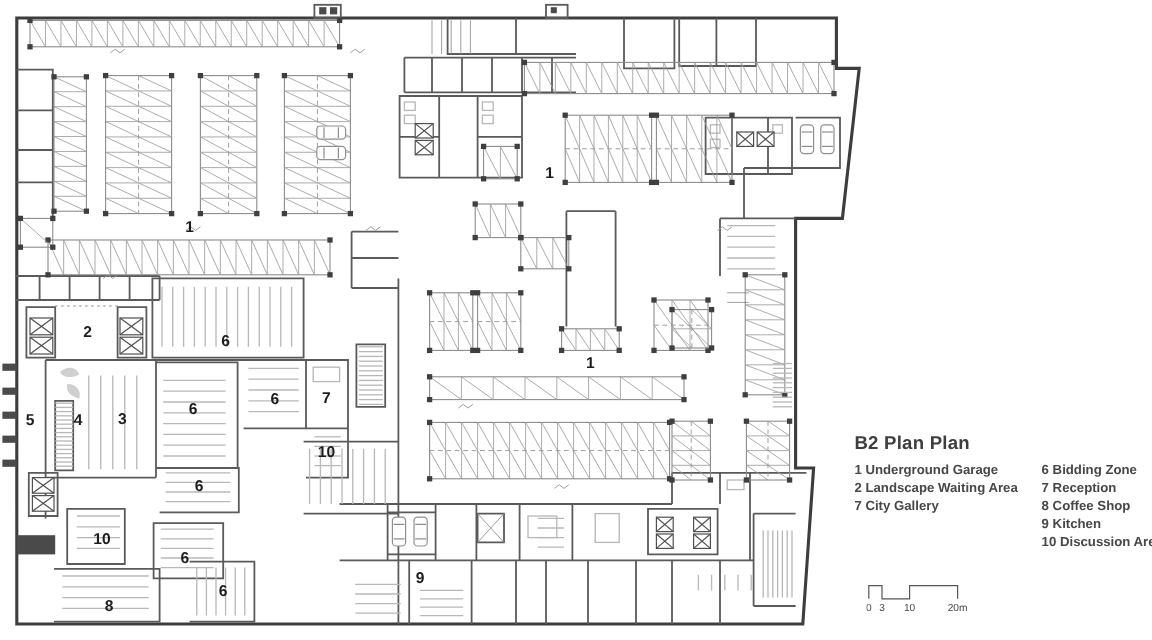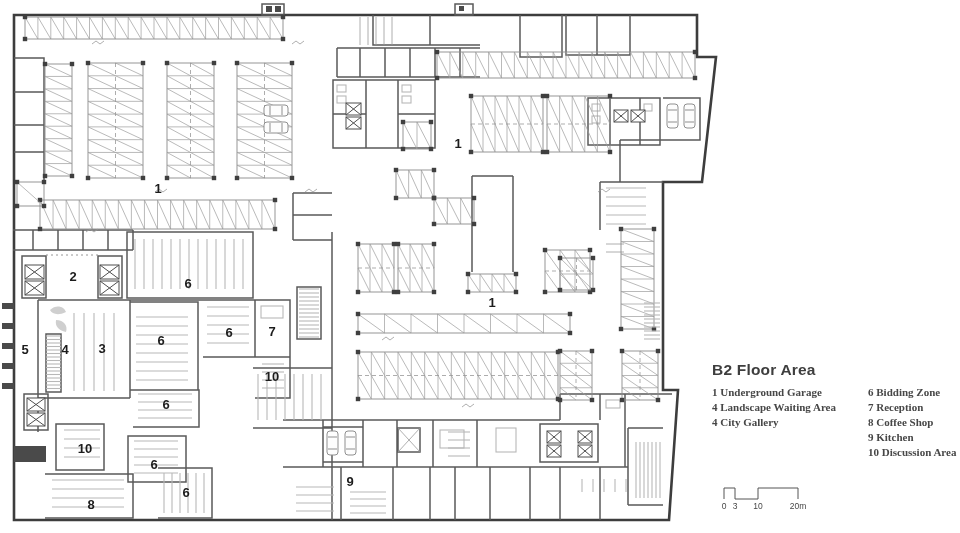--- a/index.html
+++ b/index.html
@@ -20,21 +20,21 @@
   .car{stroke:#8f8f8f;stroke-width:1;fill:#fdfdfd;}
   .blob{fill:#cfcfcf;stroke:none;}
   .solid{fill:#4a4a4a;stroke:none;}
   .lbl{font:700 13px "Liberation Sans",sans-serif;fill:#1c1c1c;text-anchor:middle;}
   
   .plan-title{position:absolute;left:712px;top:361px;font-size:15.5px;font-weight:700;
               color:#3e3e3e;letter-spacing:.2px;}
   .legend{position:absolute;left:712px;top:385px;display:flex;}
   .lcol{display:flex;flex-direction:column;}
   .lcol1{width:156px;}
-  .lrow{font-size:11px;font-weight:700;color:#474747;line-height:15px;white-space:nowrap;font-family:Liberation Serif, serif;}
+  .lrow{font-size:11px;font-weight:700;color:#474747;line-height:15px;white-space:nowrap;}
   .scalebar{position:absolute;left:722px;top:485px;}
   .sctick{font:400 8.5px "Liberation Sans",sans-serif;fill:#474747;text-anchor:middle;}
   .scline{fill:none;stroke:#555;stroke-width:1;}
 </style>
 </head>
 <body>
 
 <div class="stage">
 
   <svg class="plan-svg" width="960" height="533" viewBox="0 0 960 533">
@@ -977,27 +977,27 @@
         <text x="154" y="469" class="lbl">6</text>
         <text x="186" y="497" class="lbl">6</text>
         <text x="272" y="336" class="lbl">7</text>
         <text x="91" y="509" class="lbl">8</text>
         <text x="350" y="486" class="lbl">9</text>
         <text x="272" y="381" class="lbl">10</text>
         <text x="85" y="453" class="lbl">10</text>
       </g>
   </svg>
 
-  <div class="plan-title">B2 Floor Area</div>
+  <div class="plan-title">B2 Plan Plan</div>
 
   <div class="legend">
     <div class="lcol lcol1" id="legend-col1">
         <div class="lrow">1 Underground Garage</div>
-        <div class="lrow">4 Landscape Waiting Area</div>
-        <div class="lrow">4 City Gallery</div>
+        <div class="lrow">2 Landscape Waiting Area</div>
+        <div class="lrow">7 City Gallery</div>
       </div>
     <div class="lcol" id="legend-col2">
         <div class="lrow">6 Bidding Zone</div>
         <div class="lrow">7 Reception</div>
         <div class="lrow">8 Coffee Shop</div>
         <div class="lrow">9 Kitchen</div>
         <div class="lrow">10 Discussion Area</div>
       </div>
   </div>
 

